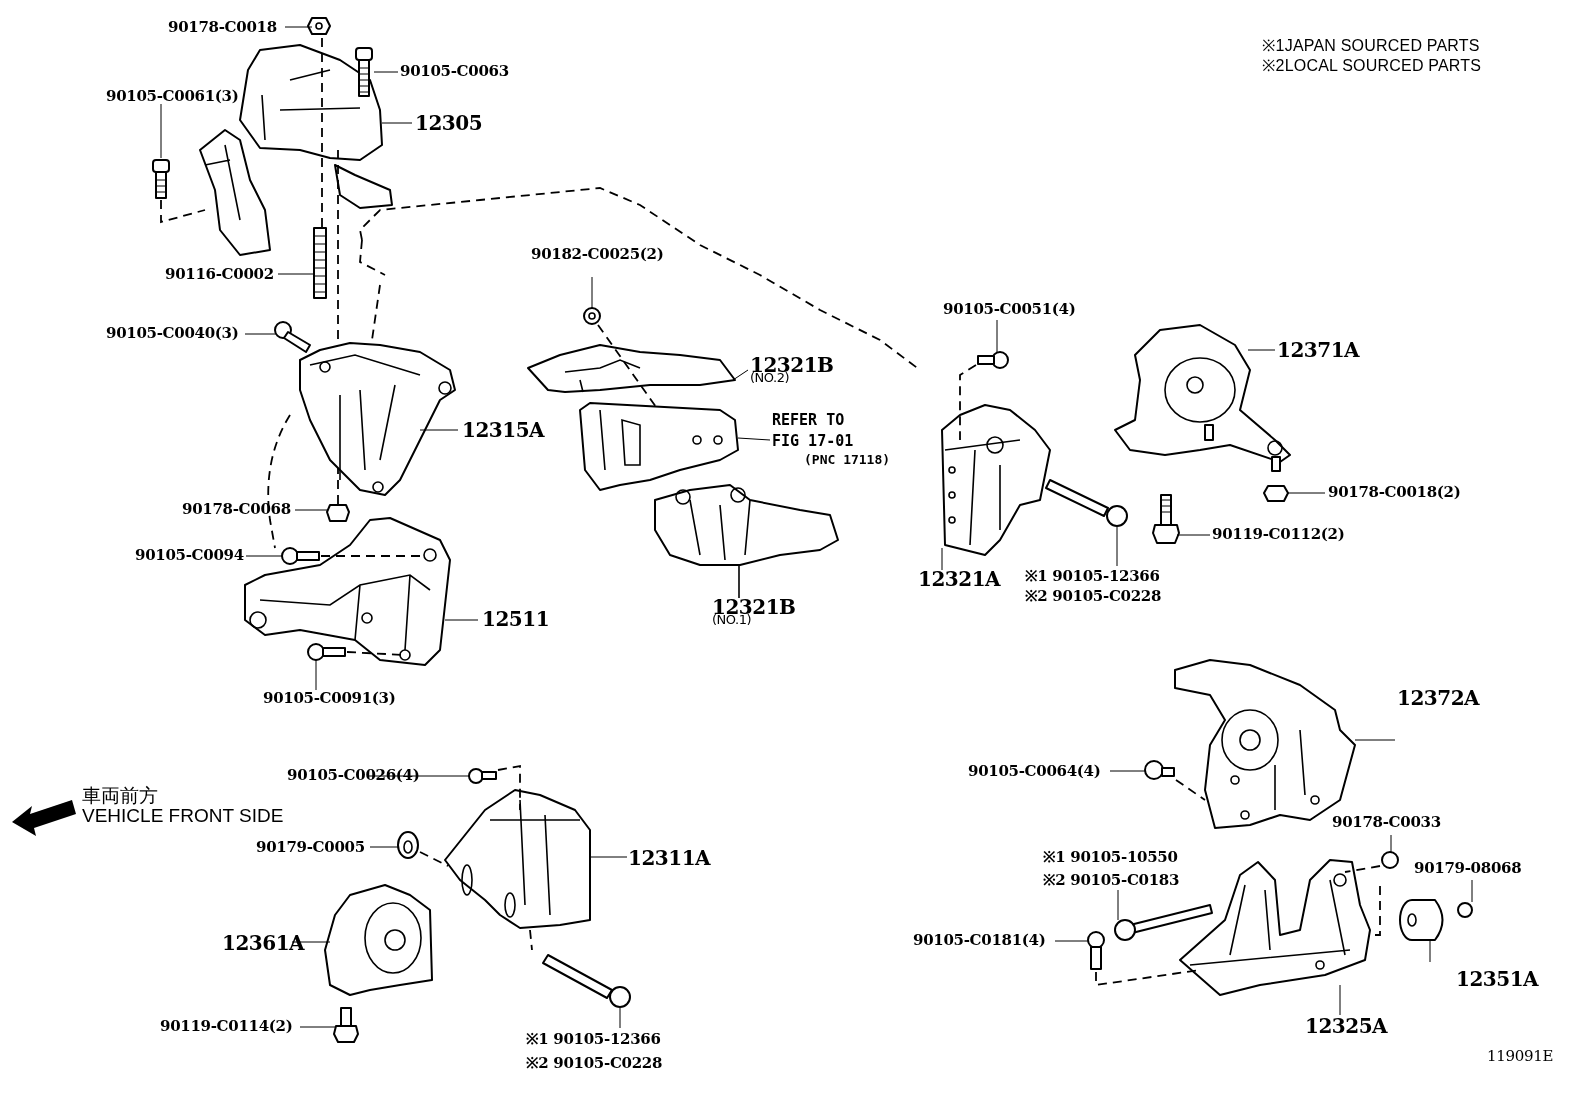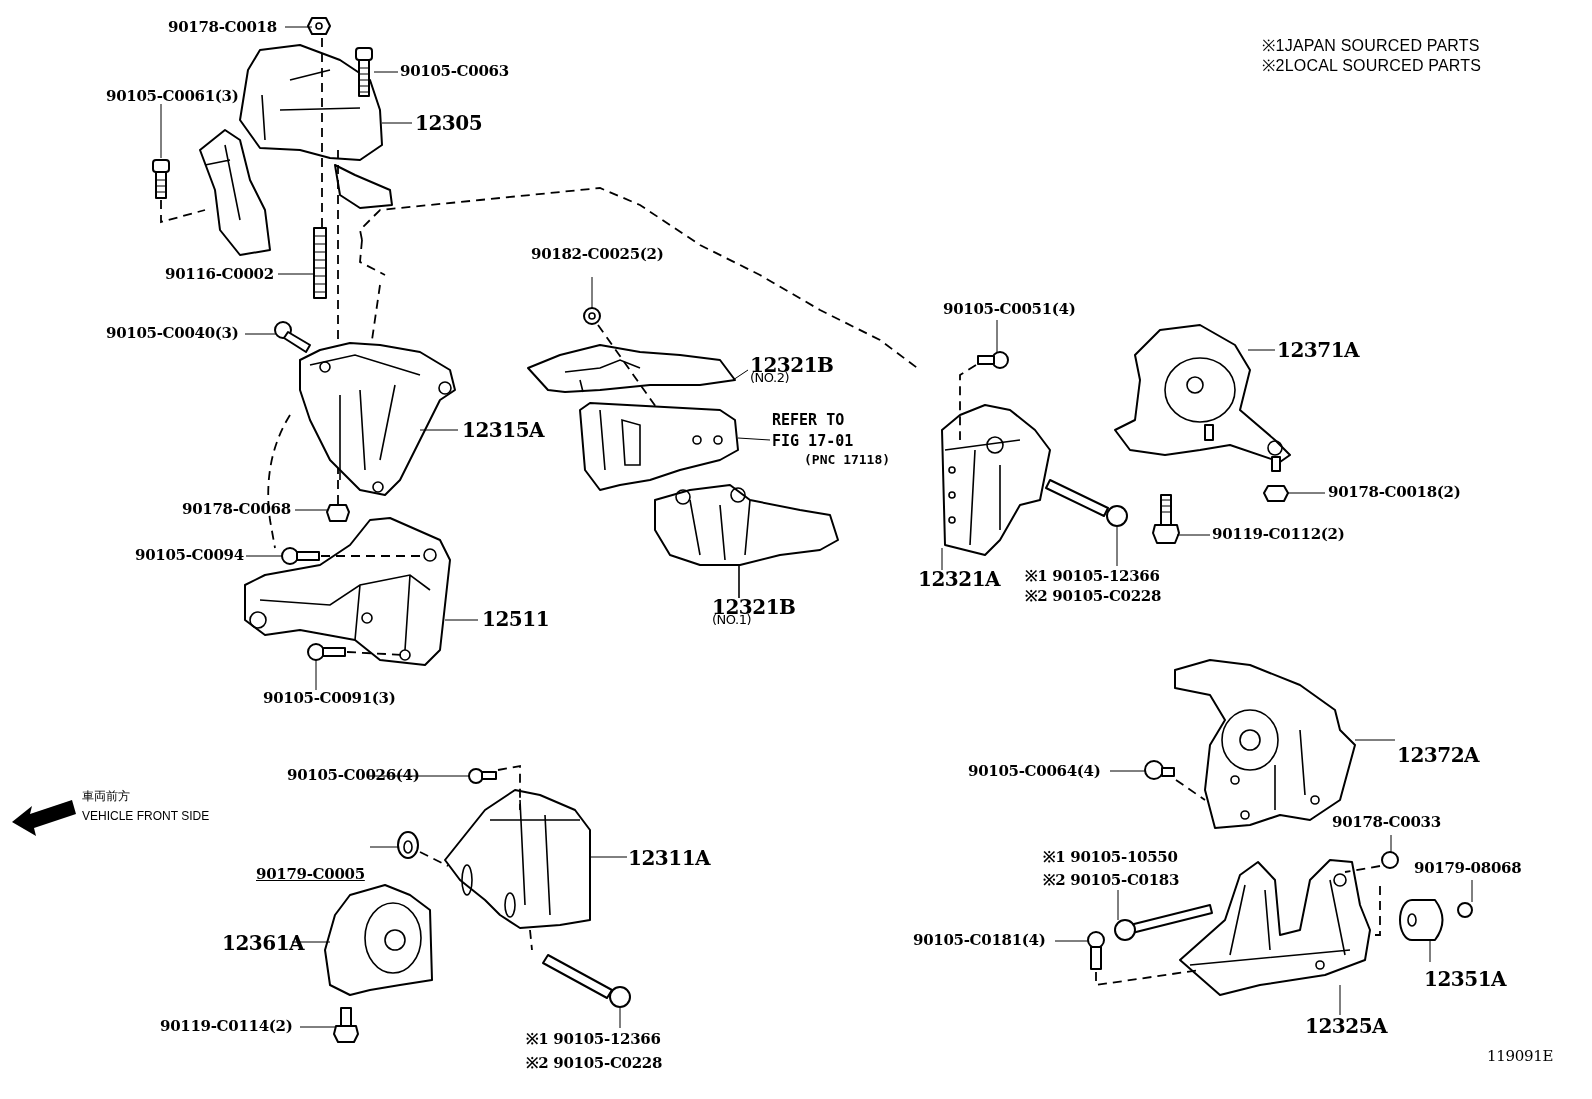--- a/index.html
+++ b/index.html
@@ -1,20 +1,20 @@
 <!DOCTYPE html>
 <html><head>
 <meta charset="utf-8">
 <style>
   html, body { margin:0; padding:0; background:#ffffff; }
   body { width:1592px; height:1099px; position:relative; overflow:hidden; font-family:"DejaVu Serif", serif; color:#000; }
   #diagram { position:absolute; left:0; top:0; width:1592px; height:1099px; }
   .lbl { position:absolute; font-family:"DejaVu Serif", serif; font-weight:bold; font-size:15px; line-height:17px; white-space:nowrap; letter-spacing:-0.3px; }
   .lbl.big { font-size:20px; line-height:22px; letter-spacing:-0.5px; }
-  .lbl.sans { font-family:"Liberation Sans", sans-serif; font-weight:normal; font-size:12px; line-height:20px; letter-spacing:0; }
+  .lbl.sans { font-family:"Liberation Sans", sans-serif; font-weight:normal; font-size:19px; line-height:20px; letter-spacing:0; }
   .lbl.mono { font-family:"DejaVu Sans Mono", monospace; font-size:15px; line-height:21px; letter-spacing:0; }
   .lbl.note { font-family:"Liberation Sans", sans-serif; font-weight:normal; font-size:16px; line-height:20px; letter-spacing:0.2px; }
   .stack div { display:block; }
   svg .p { fill:#fff; stroke:#000; stroke-width:2; stroke-linejoin:round; }
   svg .l { fill:none; stroke:#000; stroke-width:1.6; }
   svg .d { fill:none; stroke:#000; stroke-width:1.8; stroke-dasharray:9 6; }
   svg .th { fill:none; stroke:#000; stroke-width:1; }
 </style>
 </head>
 <body>
@@ -332,34 +332,34 @@
 <div class="lbl big" style="left:918px; top:568px;">12321A</div>
 <div class="lbl big" style="left:1277px; top:339px;">12371A</div>
 <div class="lbl" style="left:1328px; top:484px;">90178-C0018(2)</div>
 <div class="lbl" style="left:1212px; top:526px;">90119-C0112(2)</div>
 <div class="lbl stack" style="left:1025px; top:566px; line-height:20px;">
   <div>※1 90105-12366</div>
   <div>※2 90105-C0228</div>
 </div>
 
 <div class="lbl" style="left:287px; top:767px;">90105-C0026(4)</div>
-<div class="lbl" style="left:256px; top:866px;text-decoration:underline;">90179-C0005</div>
+<div class="lbl" style="left:256px; top:839px;">90179-C0005</div>
 <div class="lbl big" style="left:628px; top:847px;">12311A</div>
 <div class="lbl big" style="left:222px; top:932px;">12361A</div>
 <div class="lbl" style="left:160px; top:1018px;">90119-C0114(2)</div>
 <div class="lbl stack" style="left:526px; top:1027px; line-height:24px;">
   <div>※1 90105-12366</div>
   <div>※2 90105-C0228</div>
 </div>
 
-<div class="lbl big" style="left:1397px; top:744px;">12372A</div>
+<div class="lbl big" style="left:1397px; top:687px;">12372A</div>
 <div class="lbl" style="left:968px; top:763px;">90105-C0064(4)</div>
 <div class="lbl" style="left:1332px; top:814px;">90178-C0033</div>
 <div class="lbl" style="left:1414px; top:860px;">90179-08068</div>
 <div class="lbl stack" style="left:1043px; top:846px; line-height:23px;">
   <div>※1 90105-10550</div>
   <div>※2 90105-C0183</div>
 </div>
 <div class="lbl" style="left:913px; top:932px;">90105-C0181(4)</div>
-<div class="lbl big" style="left:1424px; top:968px;text-align:right;">12351A</div>
+<div class="lbl big" style="left:1456px; top:968px;text-align:right;">12351A</div>
 <div class="lbl big" style="left:1305px; top:1015px;">12325A</div>
 
 <div class="lbl" style="left:1487px; top:1048px; font-weight:normal;">119091E</div>
 
 </body></html>

